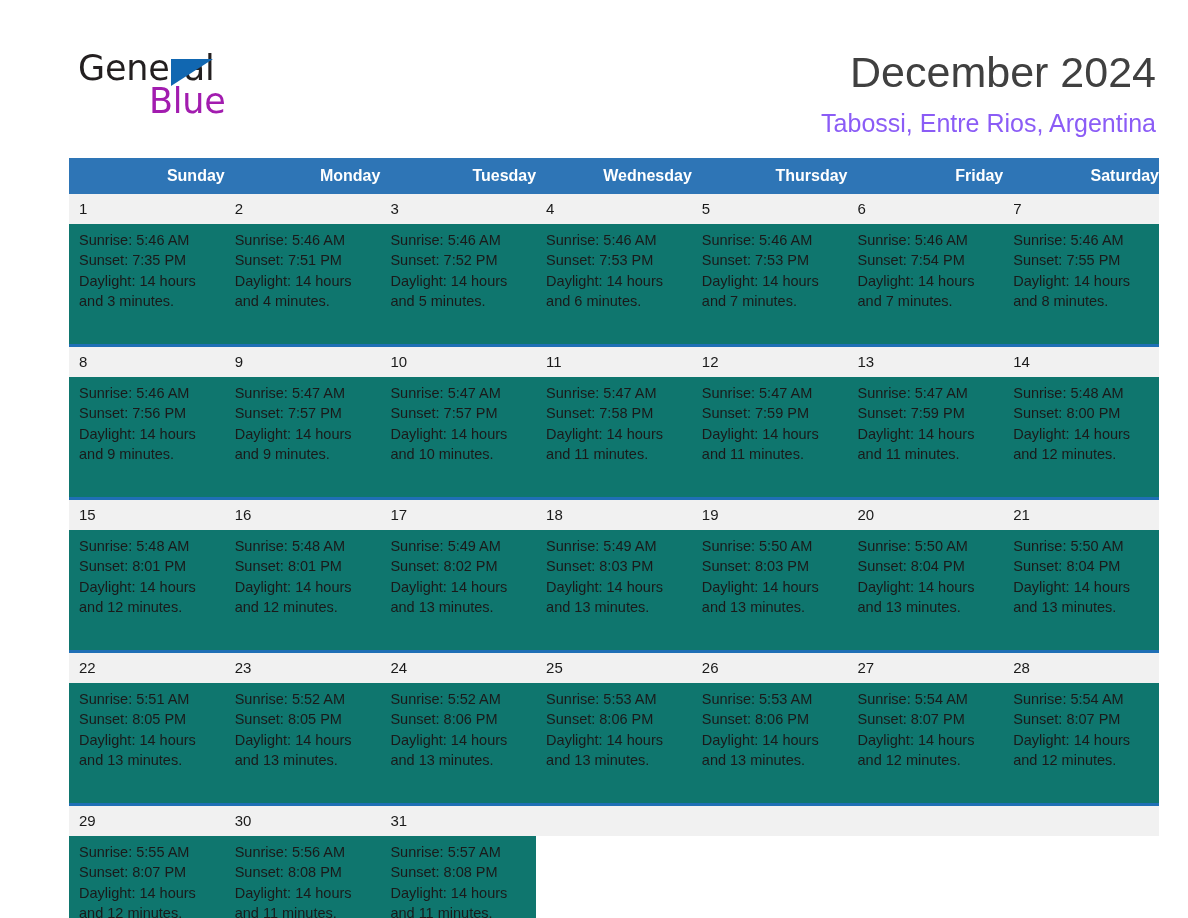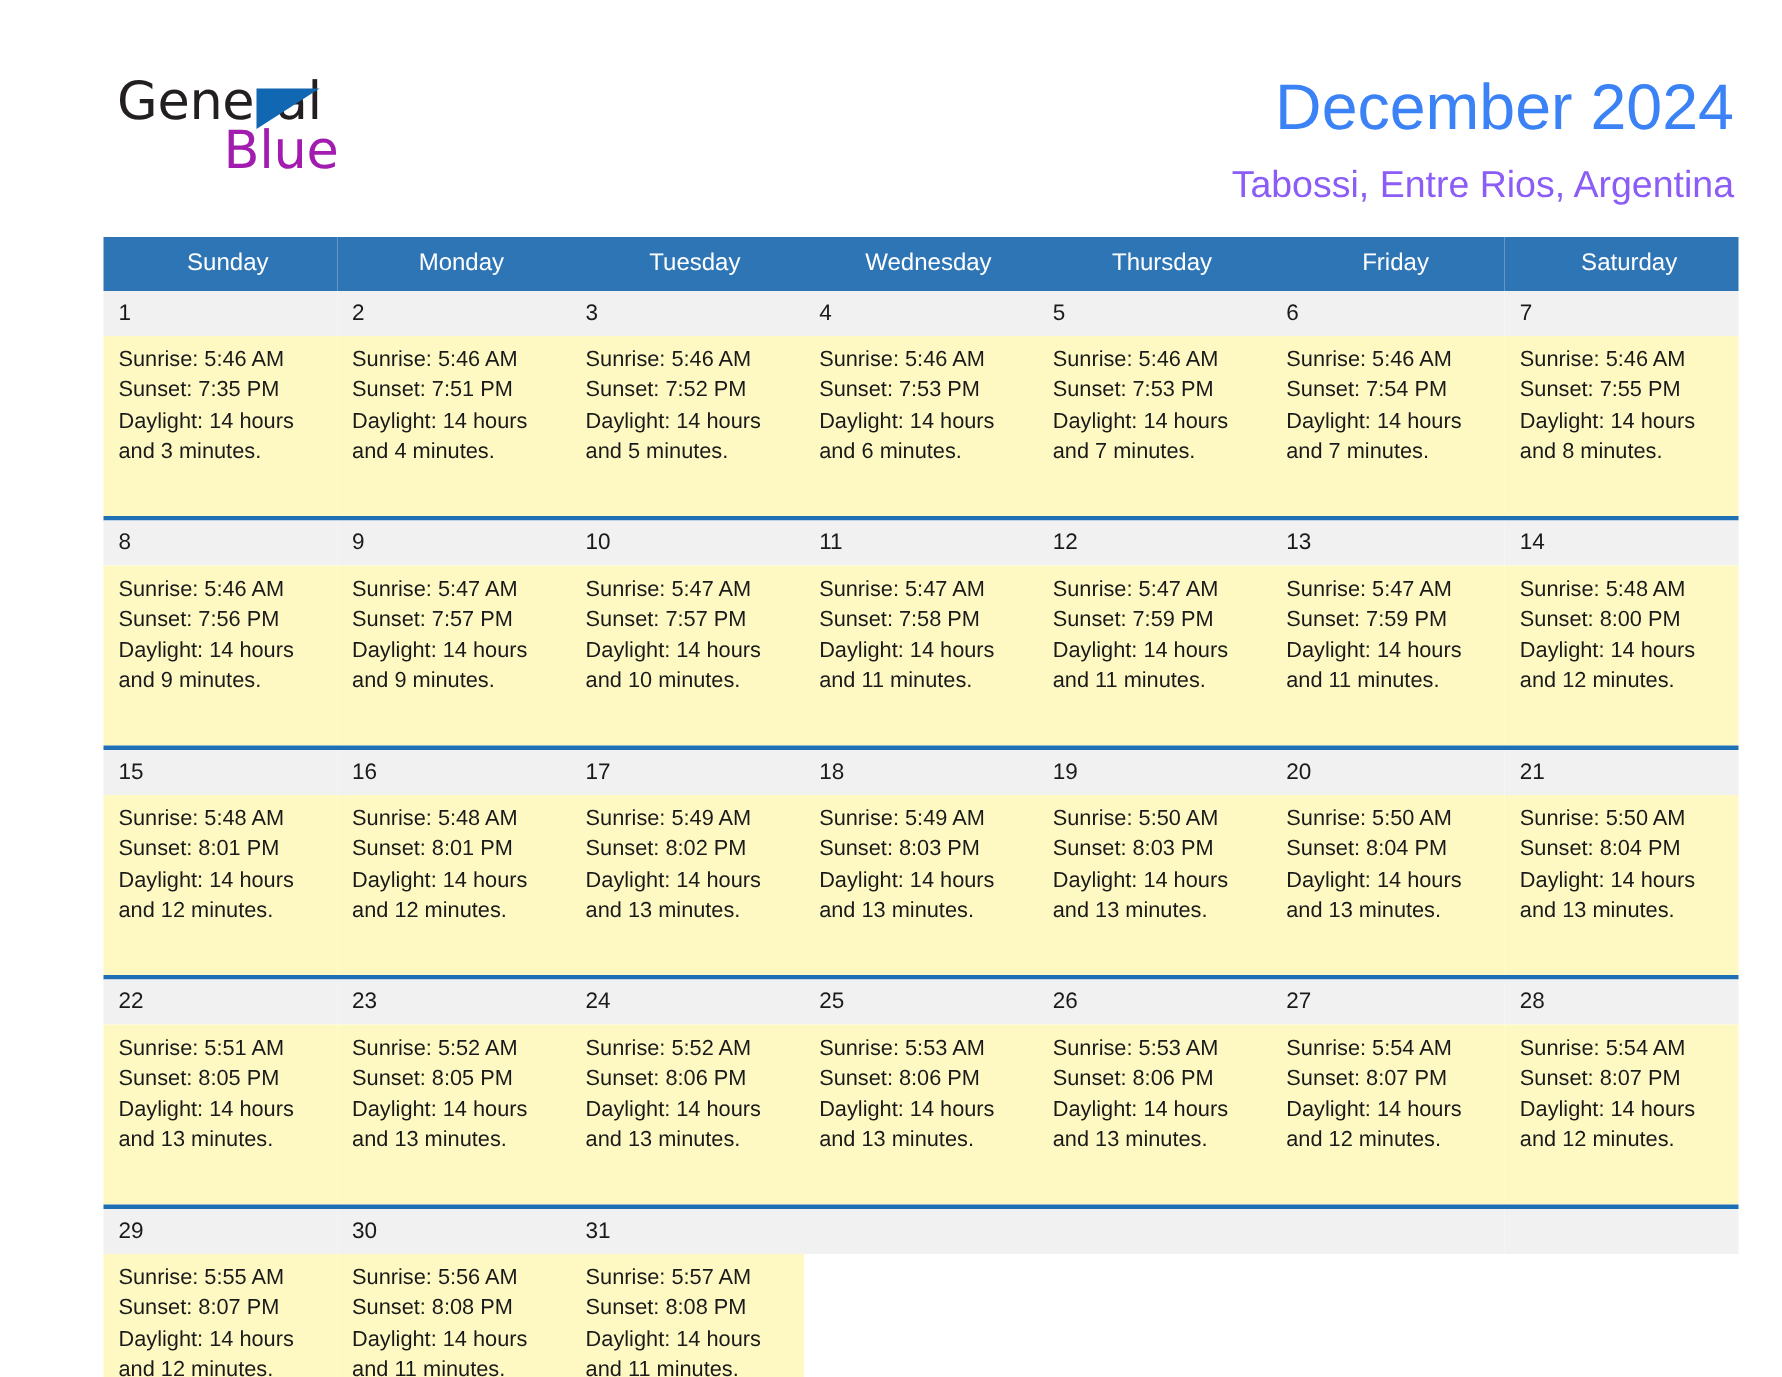--- a/index.html
+++ b/index.html
@@ -73,21 +73,21 @@
   .title-block {
     position: absolute;
     right: 52px;
     top: 46px;
     text-align: right;
   }
   .cal-title {
     font-size: 43px;
     line-height: 52px;
     font-weight: 400;
-    color: #3b82f6;
+    color: #404040;
     white-space: nowrap;
   }
   .cal-subtitle {
     margin-top: 10px;
     font-size: 25px;
     line-height: 30px;
     font-weight: 400;
     color: #8b5cf6;
     white-space: nowrap;
   }
@@ -100,22 +100,22 @@
     width: 1090px;
     border-collapse: collapse;
     table-layout: fixed;
   }
   .cal col { width: 155.7px; }
 
   .cal thead th {
     background: #2e75b6;
     color: #ffffff;
     font-size: 16px;
-    font-weight: 400;
-    text-align: center;
+    font-weight: 700;
+    text-align: right;
     padding: 8px 0 9px 10px;
     height: 19px;
     white-space: nowrap;
   }
 
   .weekrule td {
     padding: 0;
     height: 3px;
     background: #1f6fb5;
     line-height: 0;
@@ -128,21 +128,21 @@
     font-size: 15px;
     color: #1a1a1a;
     padding: 6px 0 6px 10px;
     height: 18px;
     vertical-align: top;
     white-space: nowrap;
   }
   .daynum td.empty { background: #f1f1f1; }
 
   .dayinfo td {
-    background: #fef9c3;
+    background: #0f766e;
     vertical-align: top;
     padding: 6px 8px 20px 10px;
     height: 94px;
     font-size: 14.5px;
     line-height: 20.4px;
     color: #1a1a1a;
   }
   .dayinfo td.empty { background: #ffffff; }
   .info-line { white-space: nowrap; }
 </style>

